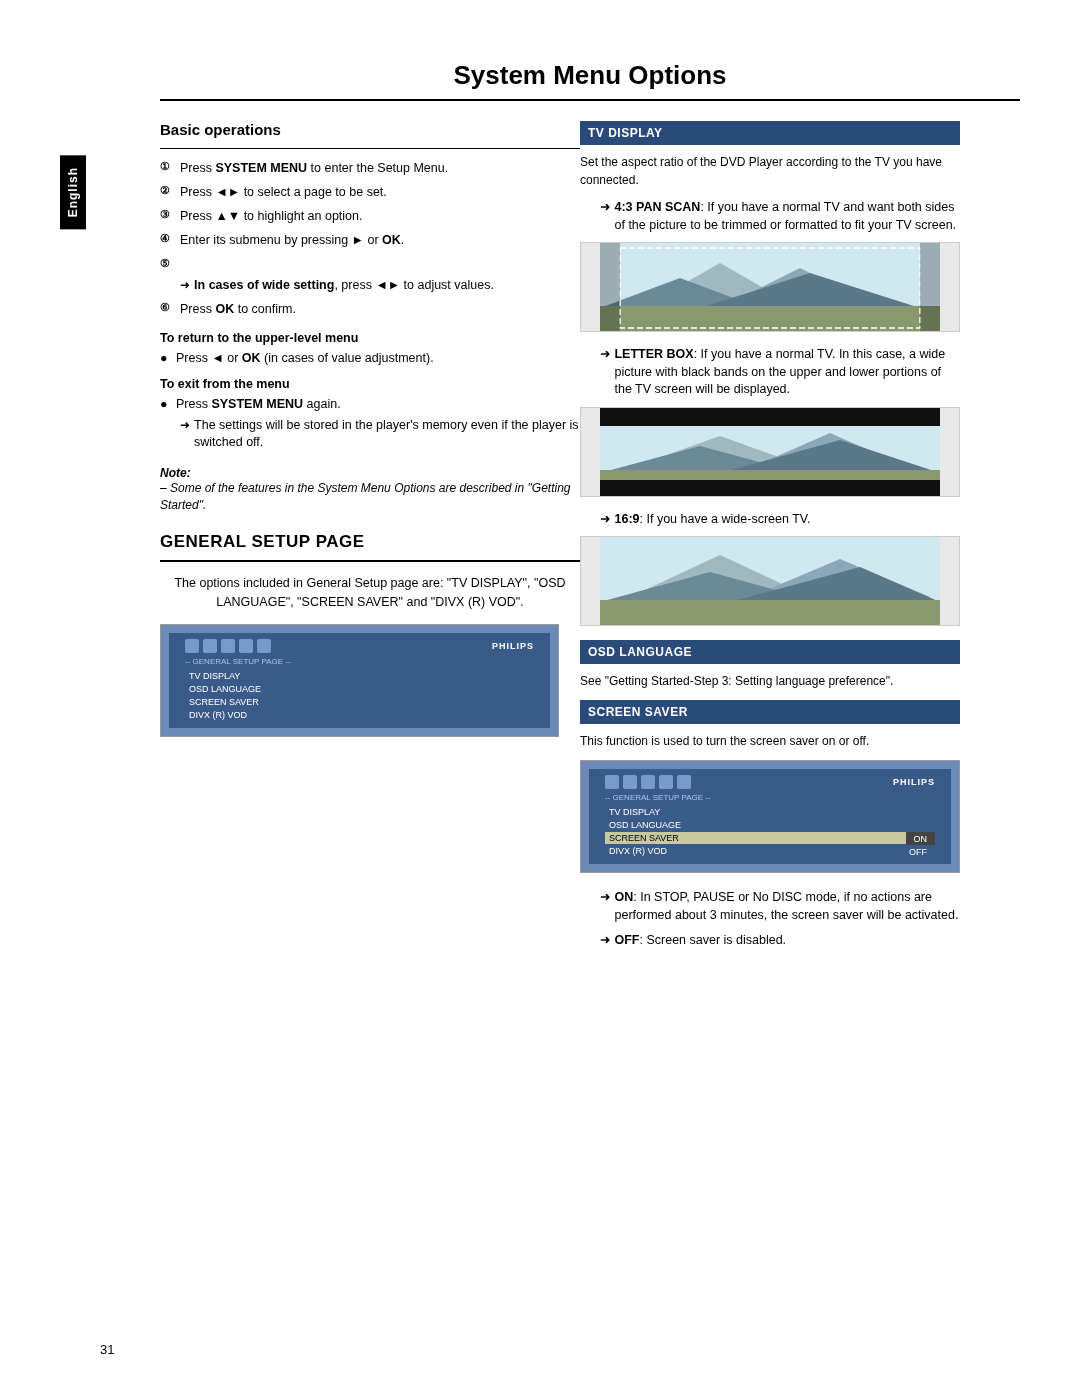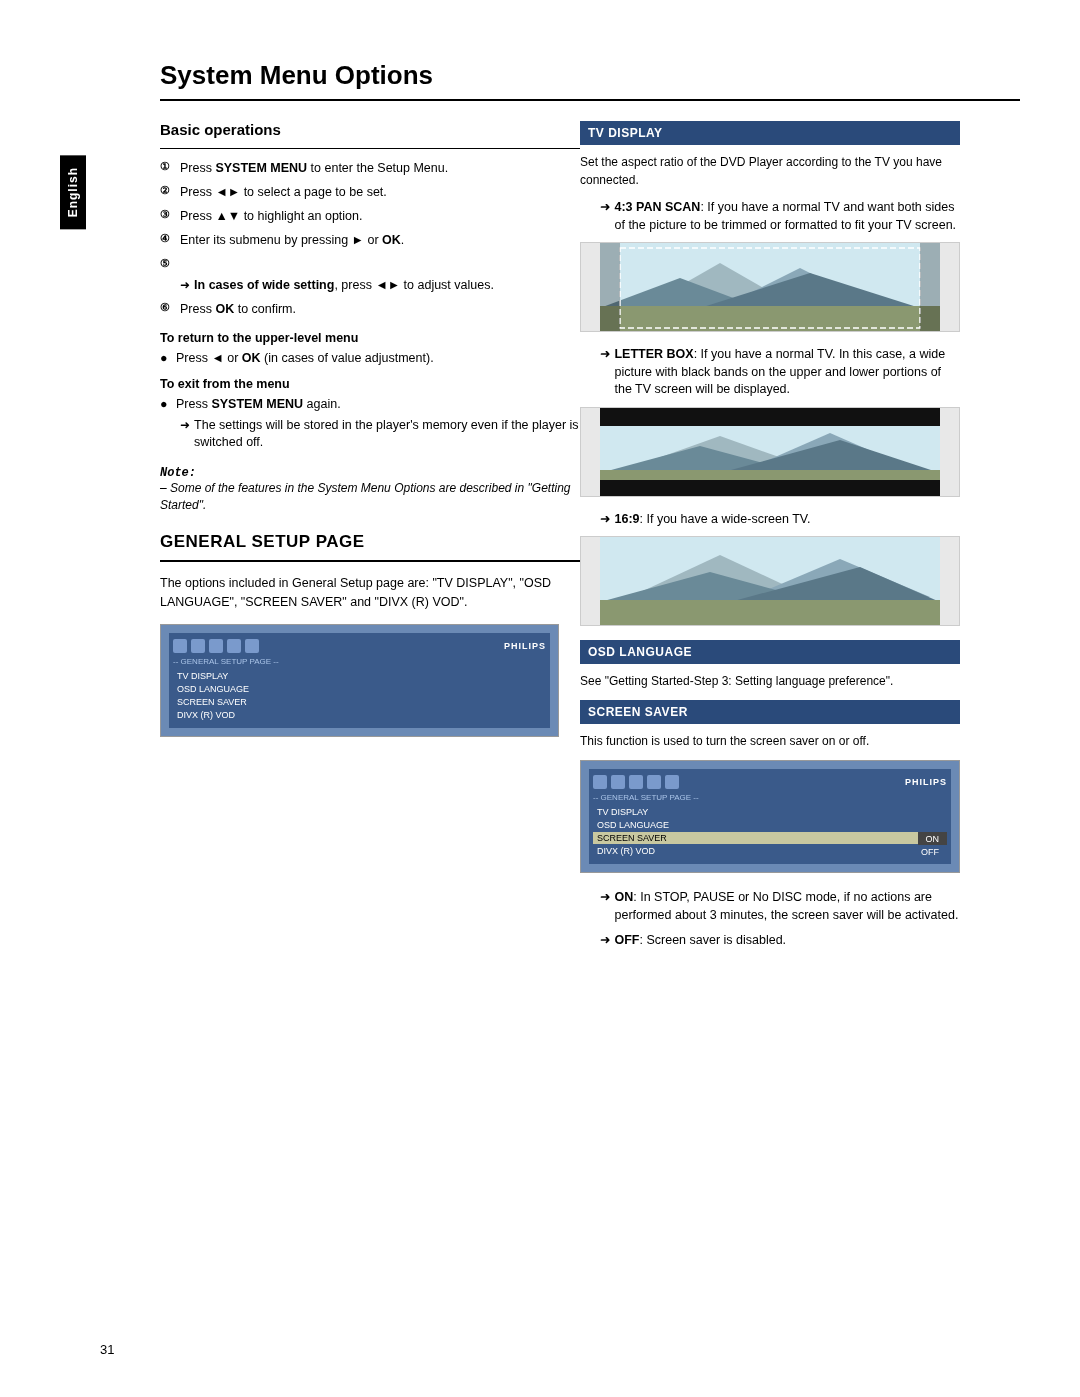--- a/index.html
+++ b/index.html
@@ -32,20 +32,21 @@
       font-size: 12px;
       font-weight: bold;
       letter-spacing: 1px;
     }
 
     .page-title {
       font-size: 26px;
       font-weight: bold;
       margin-bottom: 8px;
       margin-left: 100px;
+      text-align: center;
     }
 
     .title-divider {
       border: none;
       border-top: 2px solid #000;
       margin-left: 100px;
       margin-bottom: 20px;
     }
 
     .two-col {
@@ -131,21 +132,20 @@
     }
 
     .note-box {
       margin-top: 14px;
     }
 
     .note-label {
       font-style: italic;
       font-weight: bold;
       font-size: 12px;
-      font-family: Liberation Mono, monospace;
     }
 
     .note-text {
       font-style: italic;
       font-size: 12px;
       line-height: 1.45;
     }
 
     
     .general-title {
@@ -160,34 +160,35 @@
     .general-divider {
       border: none;
       border-top: 2px solid #000;
       margin-bottom: 12px;
     }
 
     .general-text {
       font-size: 12.5px;
       line-height: 1.5;
       margin-bottom: 12px;
+      text-align: center;
     }
 
     
     .dvd-screen {
       background: #6b8ab5;
       border: 1px solid #999;
       padding: 8px;
       margin-bottom: 16px;
       width: 95%;
     }
 
     .dvd-screen-inner {
       background: #3a5a8a;
-      padding: 6px 4px;
+      padding: 6px 16px;
     }
 
     .dvd-top-bar {
       display: flex;
       justify-content: space-between;
       align-items: center;
       background: #3a5a8a;
       margin-bottom: 4px;
     }
 

